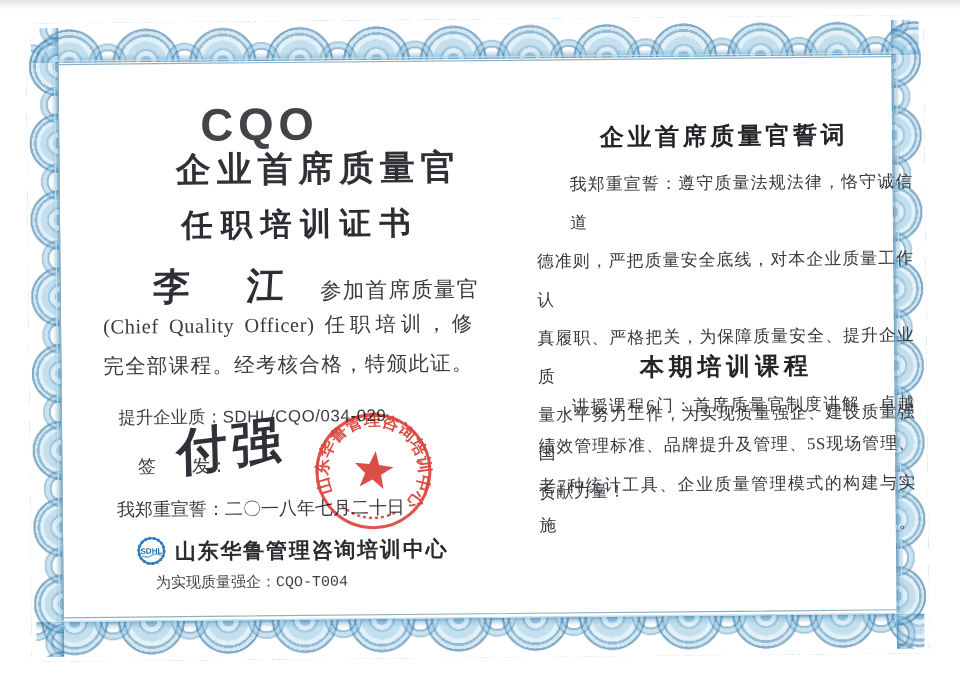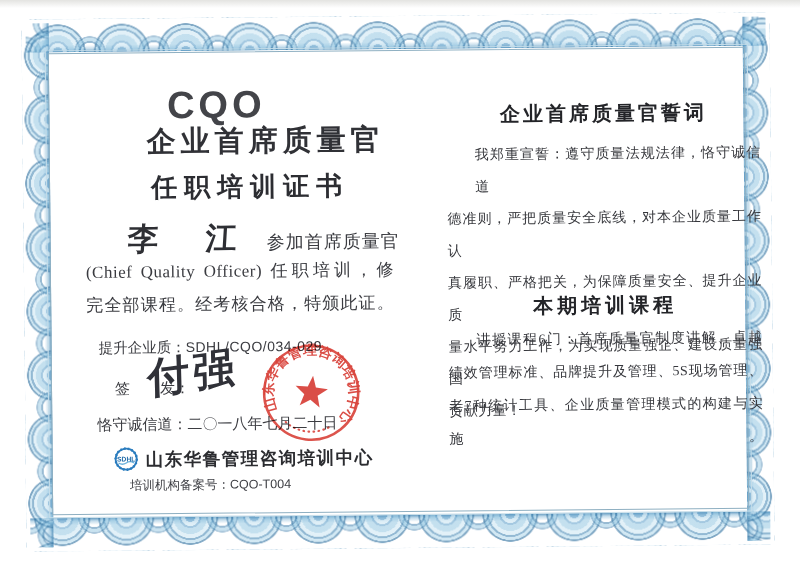--- a/index.html
+++ b/index.html
@@ -71,21 +71,21 @@
   .certno .latin{font-family:"Liberation Sans",sans-serif;font-size:14px;letter-spacing:.5px;}
   .signrow{left:90px;top:361px;font-size:15px;}
   .daterow{left:72px;top:397px;font-size:15px;}
   .signature{left:122px;top:334px;font-size:42px;font-weight:bold;color:#303138;
       transform:rotate(-7deg) skewX(-6deg);letter-spacing:4px;line-height:1;}
 
   .orgrow{left:88px;top:428px;display:flex;align-items:center;}
   .org-name{font-size:17.5px;font-weight:bold;letter-spacing:1.5px;color:#2b2c30;
       margin-left:7px;white-space:nowrap;}
   .filingrow{left:104px;top:459px;font-size:12.5px;color:#3d3e43;white-space:nowrap;}
-  .filingrow .latin{font-family:Liberation Sans, sans-serif;}
+  .filingrow .latin{font-family:Liberation Mono, monospace;}
 
   .right-col{position:absolute;left:424px;top:0;width:314px;}
   .r-head{position:absolute;width:100%;text-align:center;font-size:20px;
       font-weight:bold;letter-spacing:3px;color:#232428;}
   .oath-head{top:86px;} .course-head{top:278px;letter-spacing:4px;}
   .para{position:absolute;width:100%;}
   .oath-body{top:124px;}
   .course-body{top:308px;}
   .jline{font-size:14px;line-height:32px;letter-spacing:.5px;color:#37383d;
       text-align:justify;text-align-last:justify;}
@@ -126,35 +126,35 @@
     <div class="abs meta certno">
       <span>提升企业质：</span><span class="latin">SDHL/CQO/034-029</span>
     </div>
 
     <div class="abs meta signrow">
       <span>签　　发：</span>
     </div>
     <div class="abs signature">付强</div>
 
     <div class="abs meta daterow">
-      <span>恪守诚信道：</span><span>二〇一八年七月二十日</span>
+      <span>我郑重宣誓：</span><span>二〇一八年七月二十日</span>
     </div>
 
     <div class="abs orgrow">
       <svg class="logo" viewBox="0 0 26 26">
         <circle cx="13" cy="13" r="11" fill="#ffffff" stroke="#2a7cbe" stroke-width="1.8"></circle>
         <circle cx="13" cy="13" r="11" fill="none" stroke="#2a7cbe" stroke-width="2.6" stroke-dasharray="1.6 2.2"></circle>
         <path d="M5 17 q4 2.6 8 0 q4 -2.6 8 0" fill="none" stroke="#6db3dd" stroke-width="1.4"></path>
         <text x="13" y="15.5" text-anchor="middle" font-size="7" font-weight="bold" font-family="Liberation Sans, sans-serif" fill="#1f6aa8">SDHL</text>
       </svg>
       <span class="org-name">山东华鲁管理咨询培训中心</span>
     </div>
 
     <div class="abs filingrow">
-      <span>培训机构备案号：</span><span class="latin">CQO-T004</span>
+      <span>为实现质量强企：</span><span class="latin">CQO-T004</span>
     </div>
 
     <div class="right-col">
       <div class="r-head oath-head">企业首席质量官誓词</div>
       <div class="para oath-body">
         <div class="jline indent">我郑重宣誓：遵守质量法规法律，恪守诚信道</div>
         <div class="jline">德准则，严把质量安全底线，对本企业质量工作认</div>
         <div class="jline">真履职、严格把关，为保障质量安全、提升企业质</div>
         <div class="jline">量水平努力工作，为实现质量强企、建设质量强国</div>
         <div class="jline last">贡献力量！</div>

